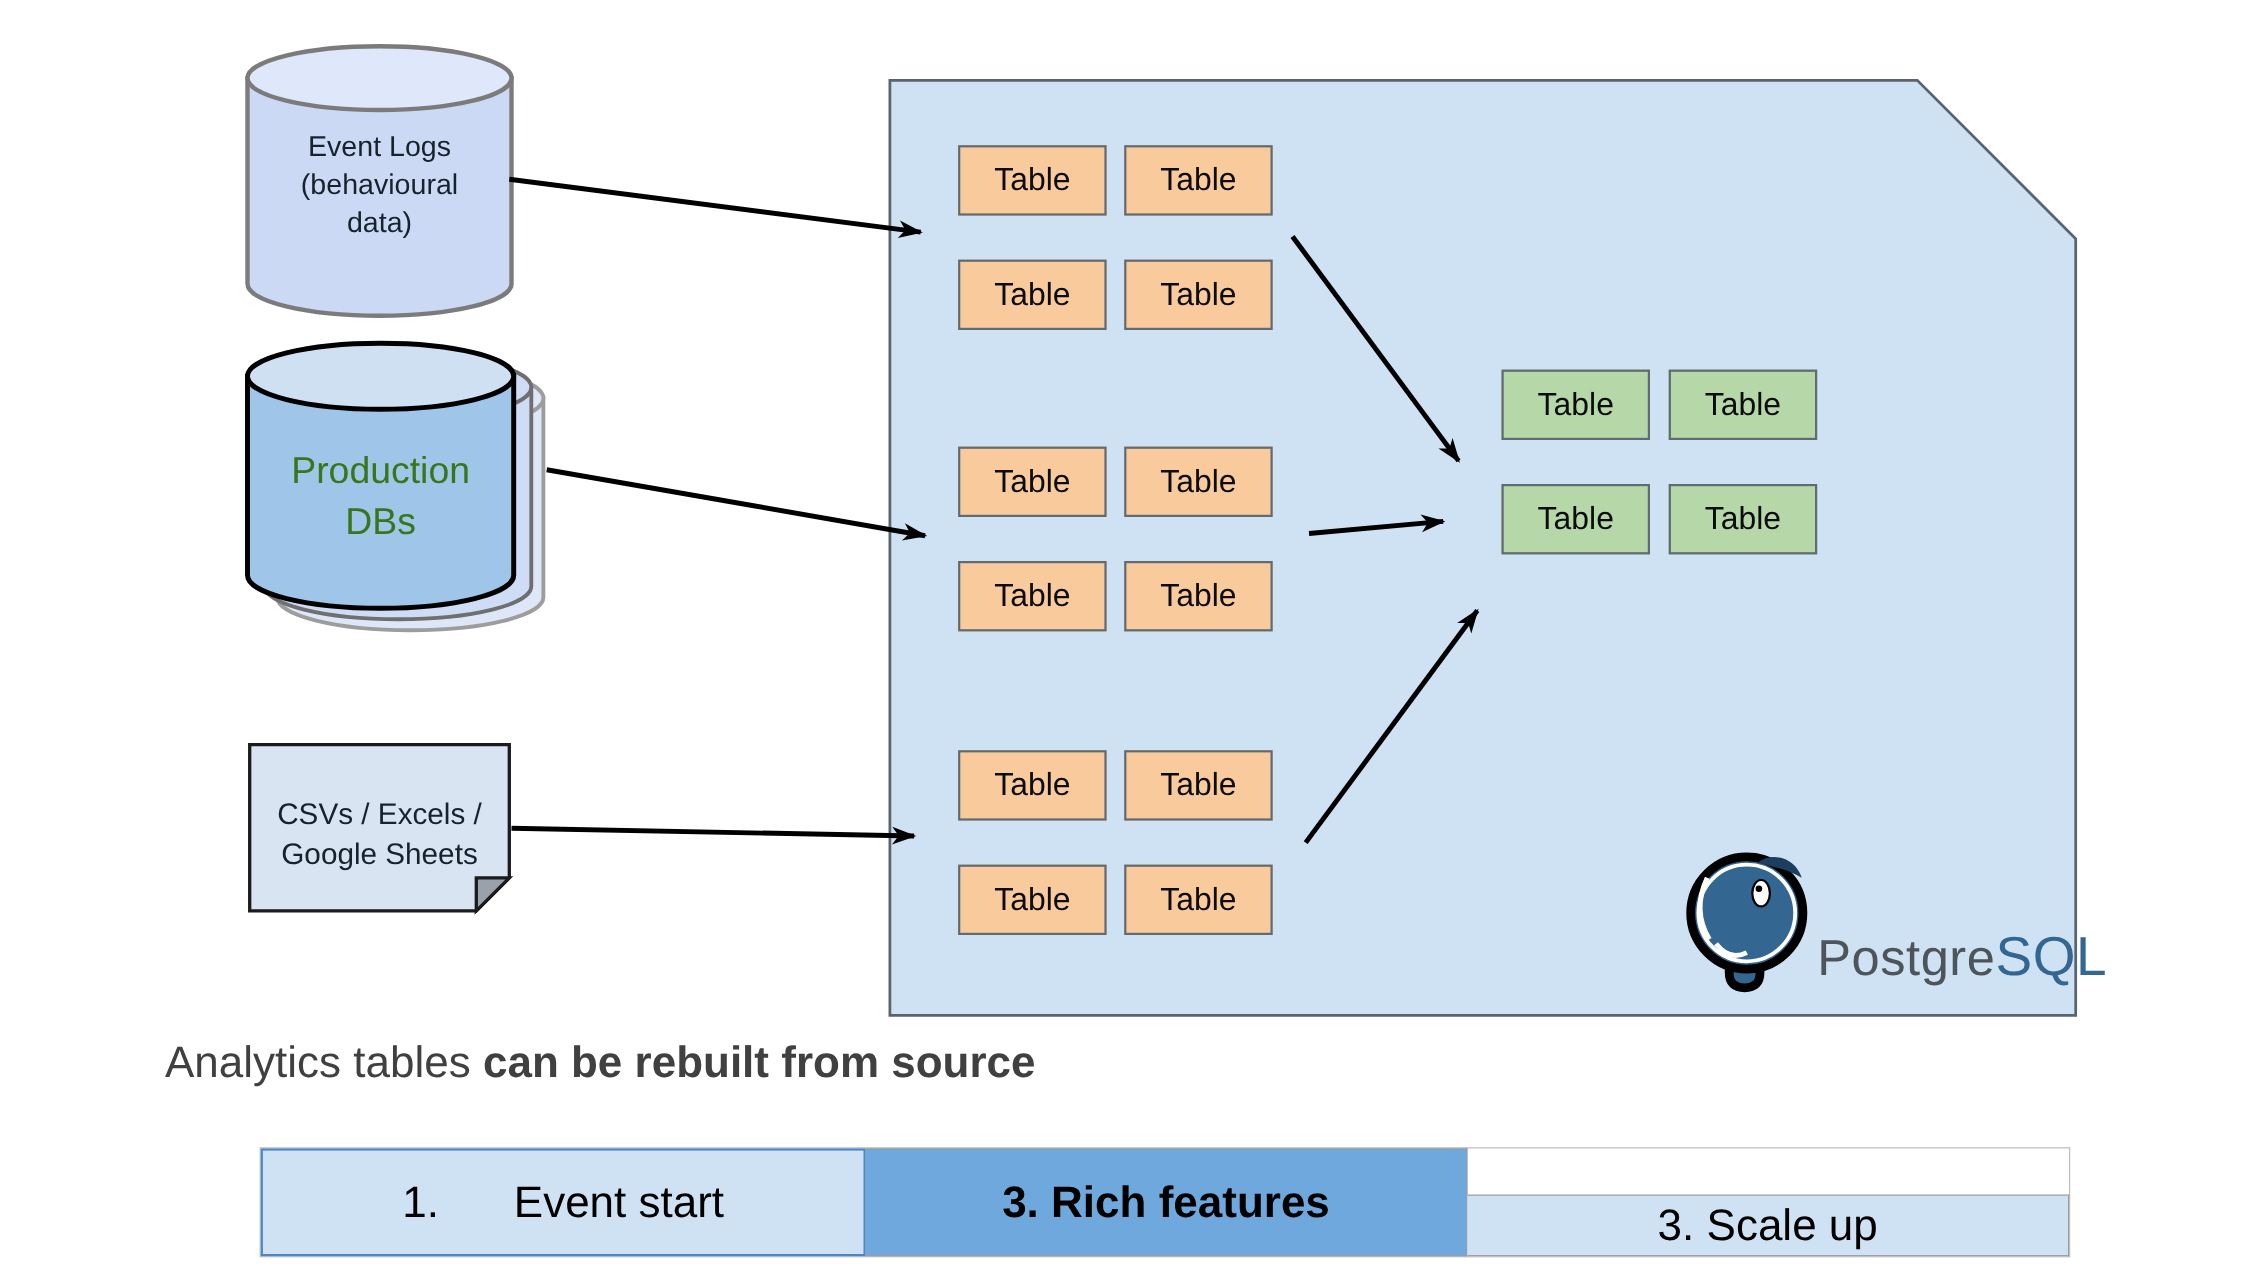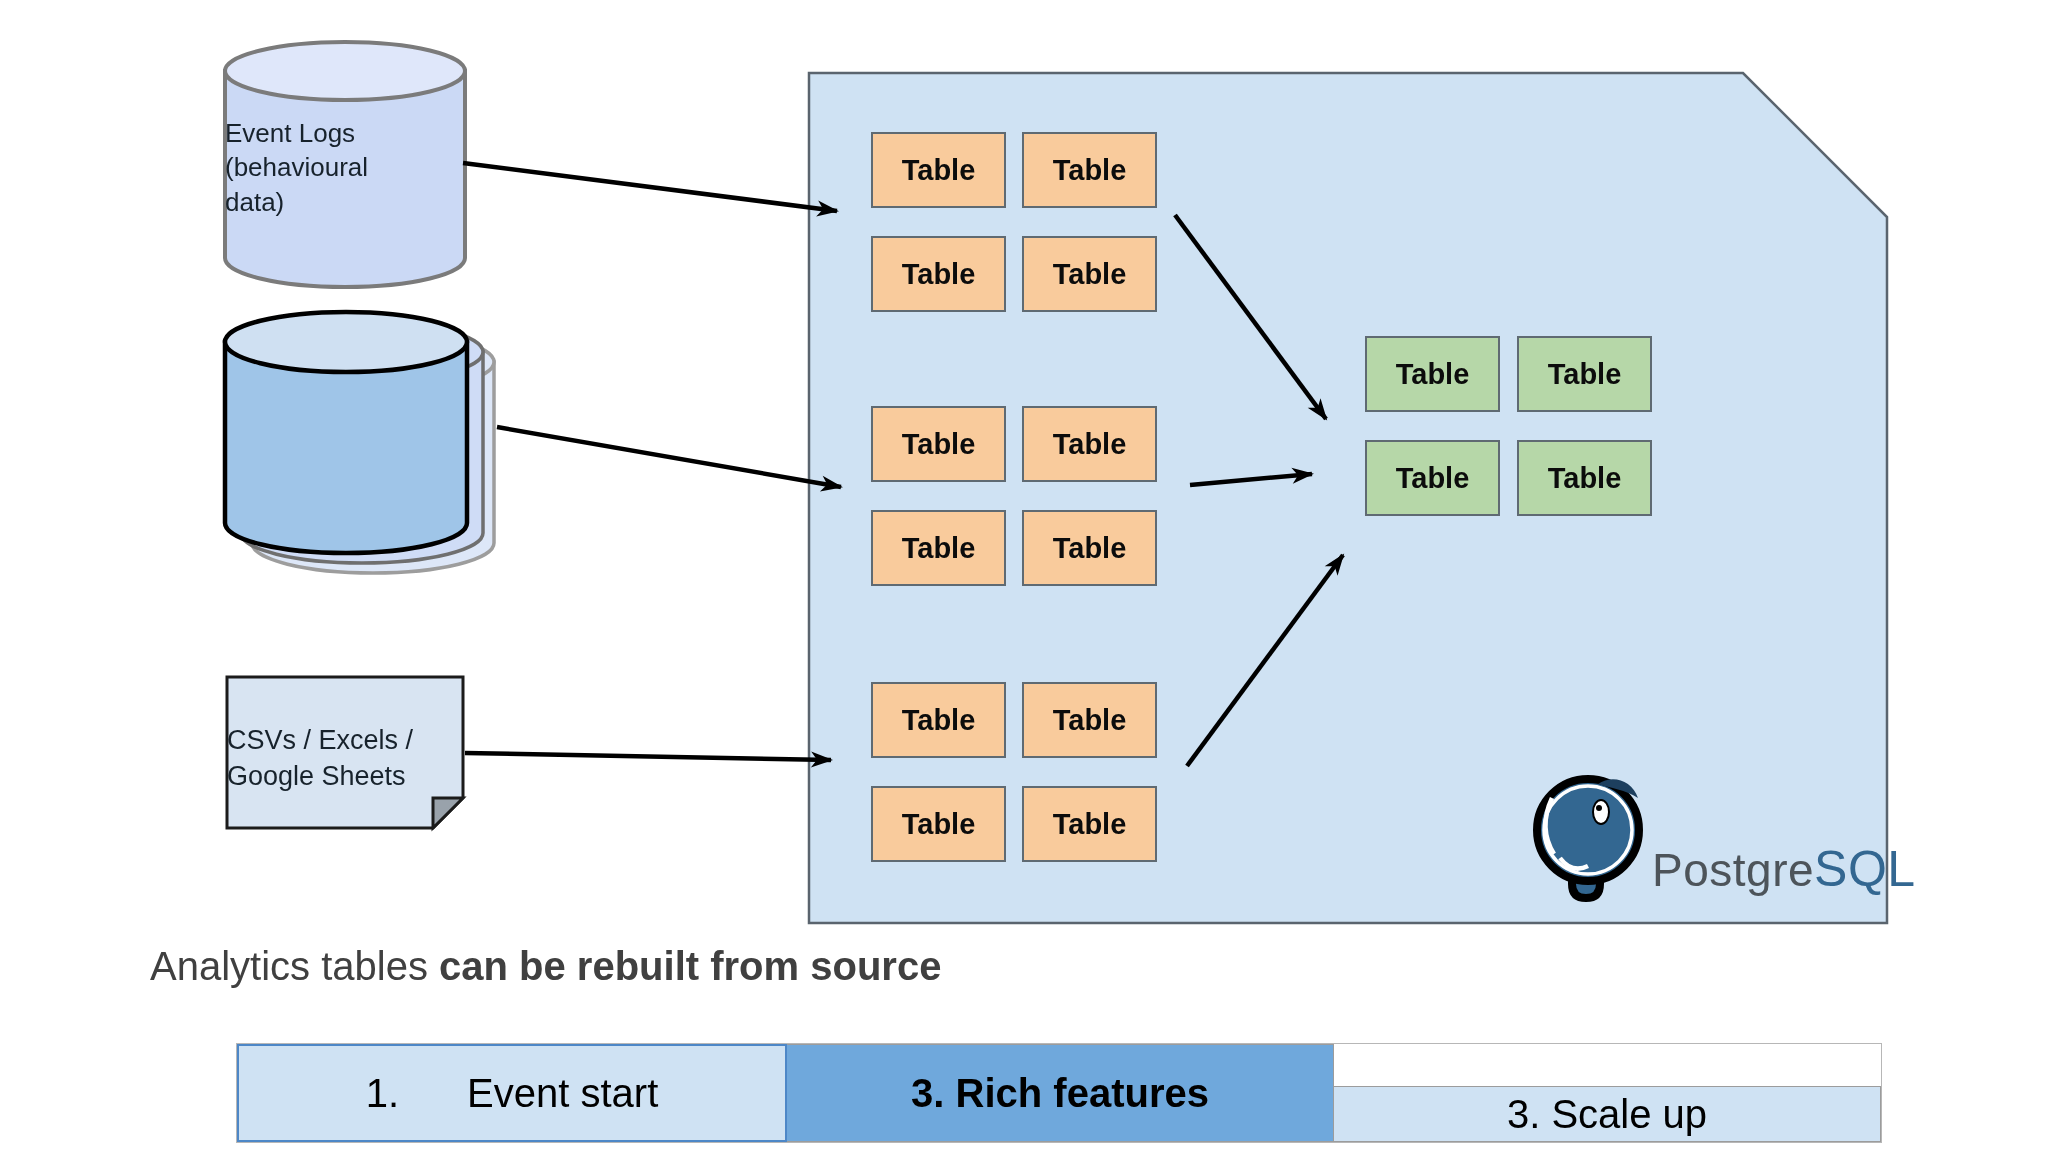--- a/index.html
+++ b/index.html
@@ -15,28 +15,28 @@
   .etop{fill:#dfe7fa;stroke:#7b7b7b;stroke-width:4;}
   .sh1{fill:#cfdcf6;stroke:#6f6f6f;stroke-width:3.5;}
   .sh2{fill:#dde7f8;stroke:#9d9d9d;stroke-width:3.5;}
   .pbody{fill:var(--production-db-fill);stroke:#000;stroke-width:4.5;}
   .ptop{fill:#cfe0f2;stroke:#000;stroke-width:4.5;}
   .note{fill:var(--csv-note-fill);stroke:#1b1b1b;stroke-width:3;}
   .fold{fill:#99a2ab;stroke:#1b1b1b;stroke-width:3;}
   .eblue{fill:var(--postgres-blue);}
 
   
-  .tbl{position:absolute;width:135px;height:76px;border:2px solid #5f6a72;
+  .tbl{position:absolute;width:135px;height:64px;border:2px solid #5f6a72;
        display:flex;align-items:center;justify-content:center;
-       font-size:29px;color:#0c0c0c;box-sizing:border-box;font-weight:bold;}
+       font-size:29px;color:#0c0c0c;box-sizing:border-box;}
   .o{background:var(--staging-table-fill);}
   .g{background:var(--analytics-table-fill);}
 
   
-  .lbl{position:absolute;text-align:left;white-space:pre-line;color:#17222c;}
+  .lbl{position:absolute;text-align:center;white-space:pre-line;color:#17222c;}
   #evtLbl{left:225px;top:116px;width:240px;font-size:26px;line-height:1.32;}
   #prodLbl{left:225px;top:406px;width:242px;font-size:34px;line-height:1.35;
            color:var(--production-text-green);}
   #csvLbl{left:227px;top:692px;width:236px;font-size:27px;line-height:1.33;margin-top:31px;}
 
   
   .caption{position:absolute;left:150px;top:944px;font-size:40px;color:#404040;}
   .caption .b{font-weight:bold;}
 
   
@@ -129,20 +129,22 @@
   <div class="tbl o" style="left:1022px;top:786px">Table</div>
 
   <div class="tbl g" style="left:1365px;top:336px">Table</div>
   <div class="tbl g" style="left:1517px;top:336px">Table</div>
   <div class="tbl g" style="left:1365px;top:440px">Table</div>
   <div class="tbl g" style="left:1517px;top:440px">Table</div>
 
   <div class="lbl" id="evtLbl">Event Logs
 (behavioural
 data)</div>
+  <div class="lbl" id="prodLbl">Production
+DBs</div>
   <div class="lbl" id="csvLbl">CSVs / Excels /
 Google Sheets</div>
 
   <div class="logo-text">
     <span>Postgre</span><span class="sql">SQL</span>
   </div>
 
   <div class="caption">
     <span>Analytics tables </span><span class="b">can be rebuilt from source</span>
   </div>

